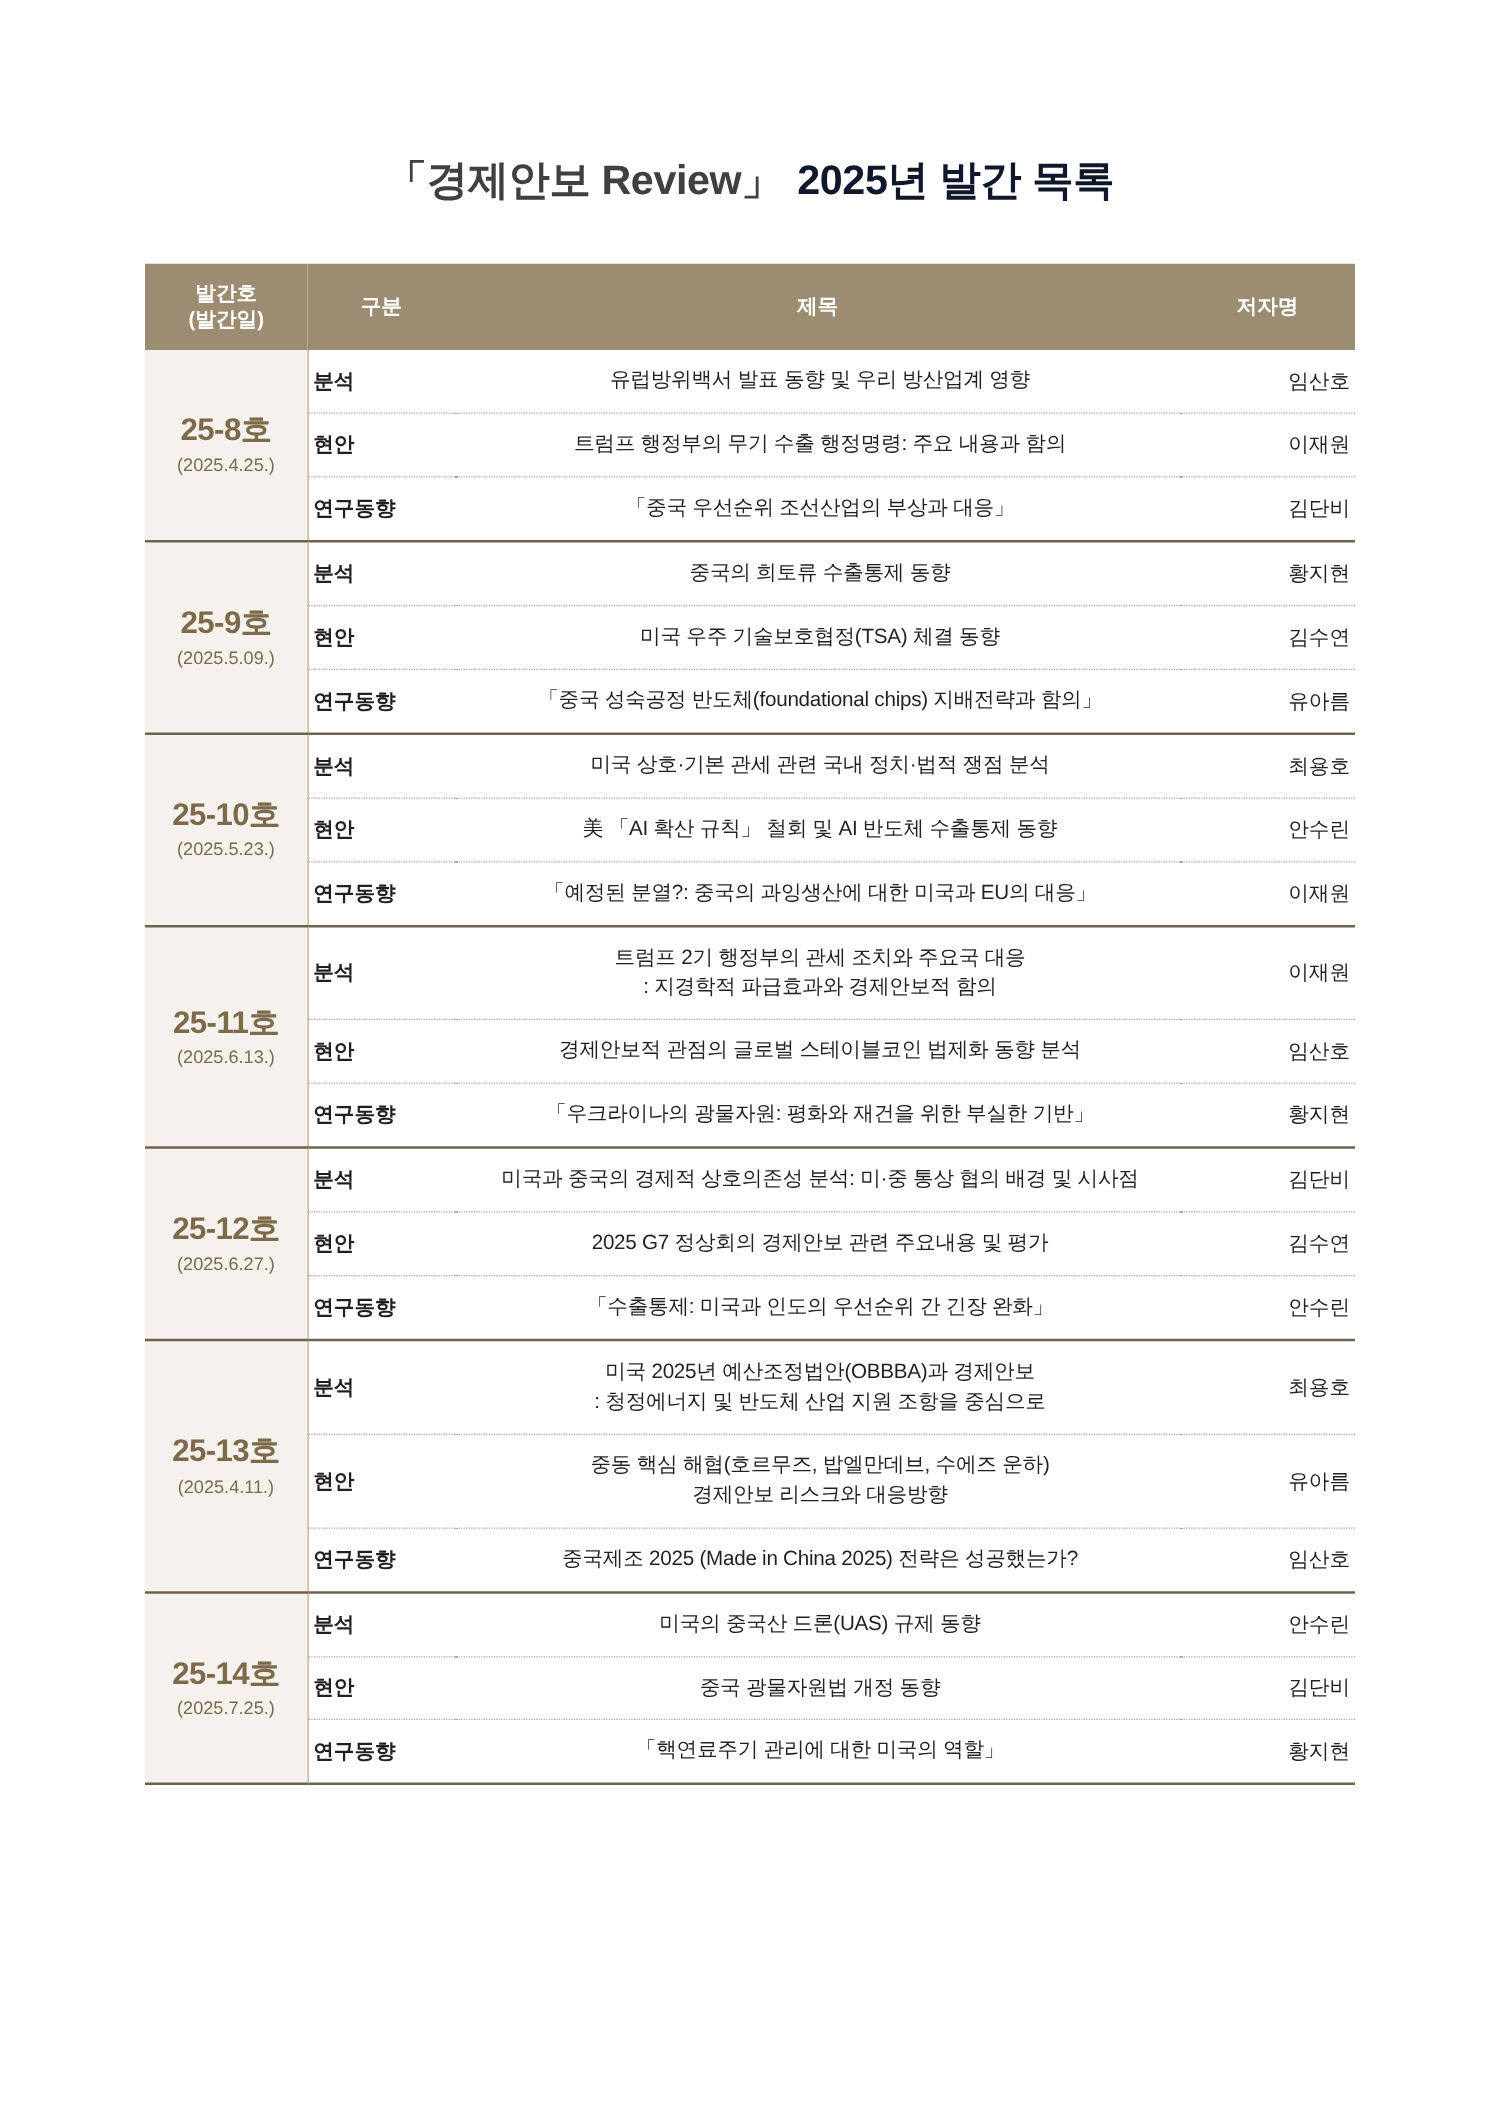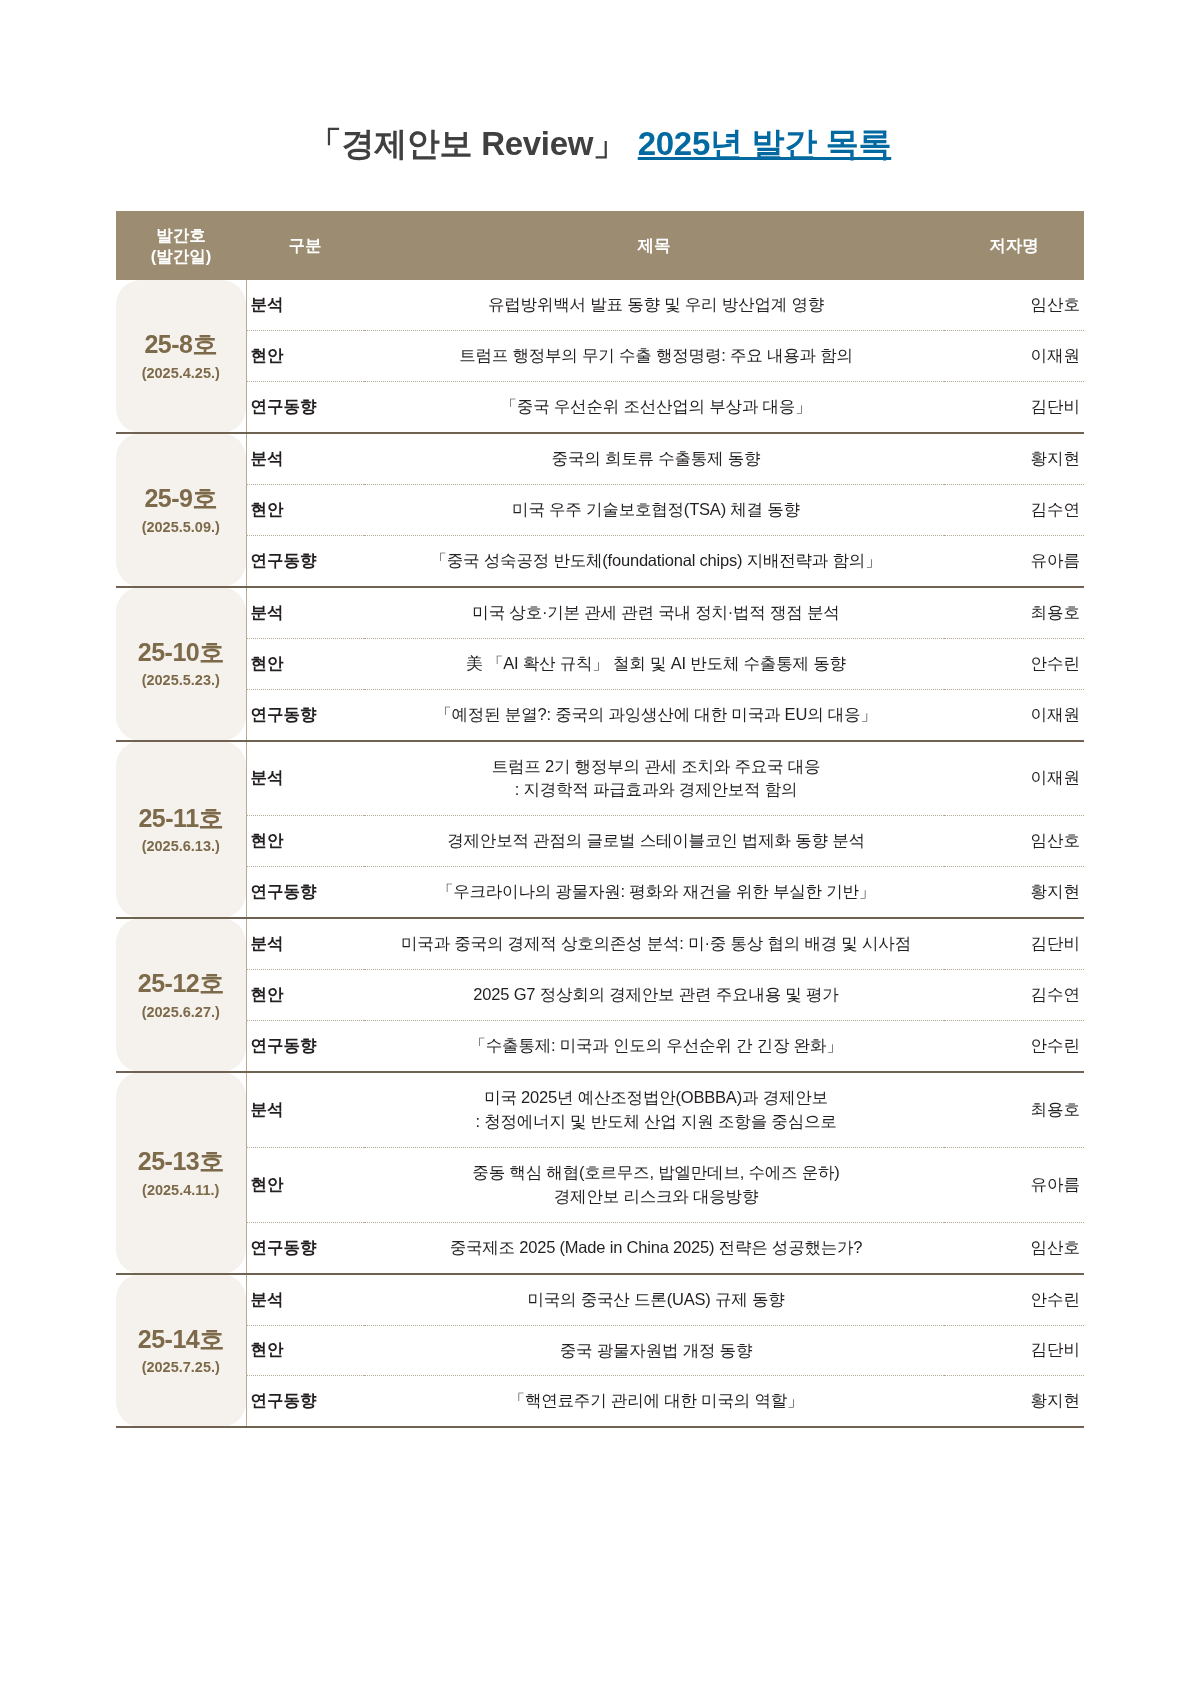--- a/index.html
+++ b/index.html
@@ -27,23 +27,22 @@
     margin-top: 122px;
     font-size: 33px;
     font-weight: bold;
     letter-spacing: -0.3px;
     white-space: nowrap;
   }
   .title .brackets {
     color: #404040;
   }
   .title .year {
-    color: #0369a1;
+    color: #0f172a;
     margin-left: 12px;
-    text-decoration: underline;
   }
   table.pub {
     border-collapse: collapse;
     width: 968px;
     margin: 44px auto 0 auto;
     table-layout: fixed;
   }
   table.pub thead th {
     background: #9c8d72;
     color: #ffffff;
@@ -59,36 +58,34 @@
   col.c-title { width: 580px; }
   col.c-auth  { width: 140px; }
 
   td.issue {
     background: #f5f1ec;
     text-align: center;
     vertical-align: middle;
     border-right: 1px solid #b9aa92;
     border-bottom: 2px solid #6f6250;
     padding: 6px 2px;
-    border-radius: 25px;
   }
   td.issue .no {
     display: block;
     font-size: 25px;
     font-weight: bold;
     color: #7d6a4a;
     letter-spacing: -0.5px;
     line-height: 1.1;
   }
   td.issue .date {
     display: block;
     font-size: 14.5px;
     color: #7d6a4a;
     margin-top: 6px;
-    font-weight: bold;
   }
   td.cat {
     text-align: left;
     font-size: 16.5px;
     font-weight: bold;
     color: #231f20;
     padding: 13px 4px;
     vertical-align: middle;
   }
   td.ttl {

